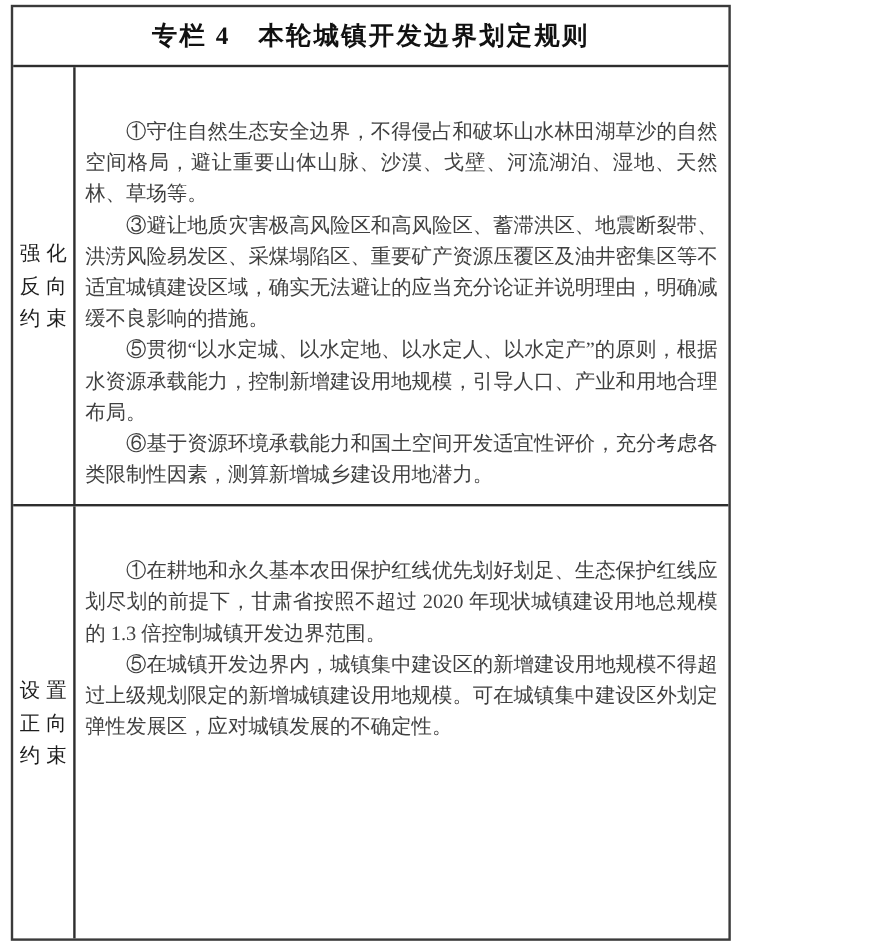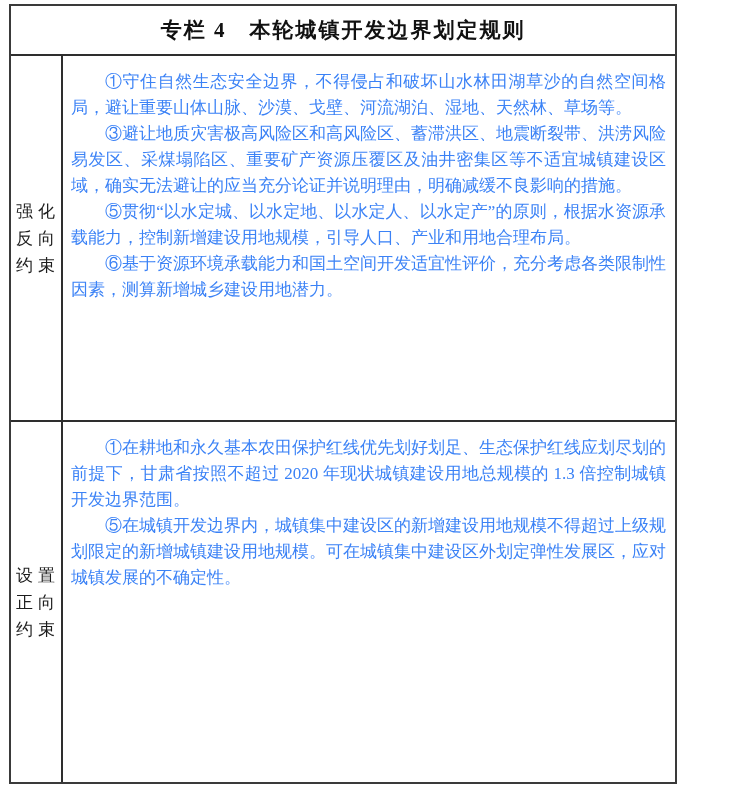--- a/index.html
+++ b/index.html
@@ -12,21 +12,21 @@
   }
   body {
     font-family: "Liberation Serif", "DejaVu Serif", serif;
     color: #1d1d1d;
     position: relative;
   }
   .panel {
     position: absolute;
     left: 9px;
     top: 4px;
-    width: 668px;
+    width: 600px;
     height: 780px;
     box-sizing: border-box;
     border: 2px solid #3a3a3a;
     display: flex;
     flex-direction: column;
     background: #ffffff;
   }
   .panel-header {
     box-sizing: border-box;
     height: 50px;
@@ -49,40 +49,41 @@
   }
   .panel-row.second {
     flex: 1;
   }
   .label-cell {
     box-sizing: border-box;
     width: 52px;
     border-right: 2px solid #2e2e2e;
     display: flex;
     flex-direction: column;
-    align-items: flex-start;
+    align-items: center;
     justify-content: center;
     font-size: 17px;
     color: #1d1d1d;
   }
   .label-line {
     line-height: 27px;
     letter-spacing: 5px;
     text-indent: 5px;
     white-space: nowrap;
   }
   .content-cell {
     flex: 1;
     box-sizing: border-box;
     padding: 13px 9px 6px 8px;
     font-size: 17px;
     line-height: 26px;
     text-align: justify;
-    color: #3b82f6;
+    color: #404040;
     overflow: hidden;
+    margin-top: 28px;
   }
   .content-cell p {
     margin: 0;
     text-indent: 2em;
   }
 </style>
 </head>
 <body>
 
 <div class="panel">

